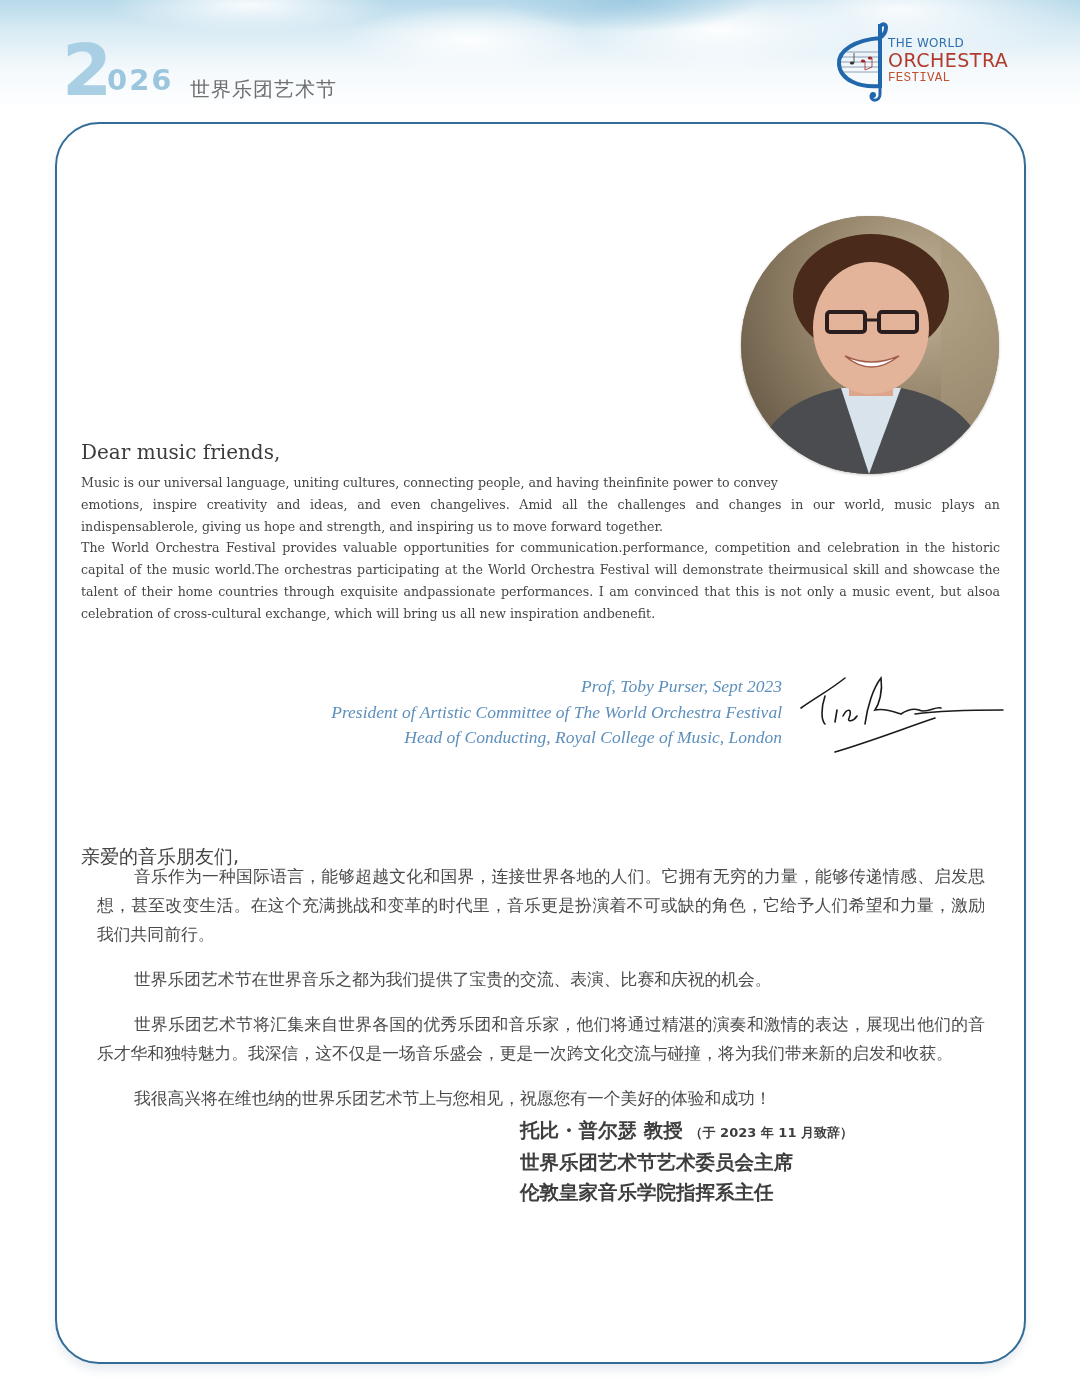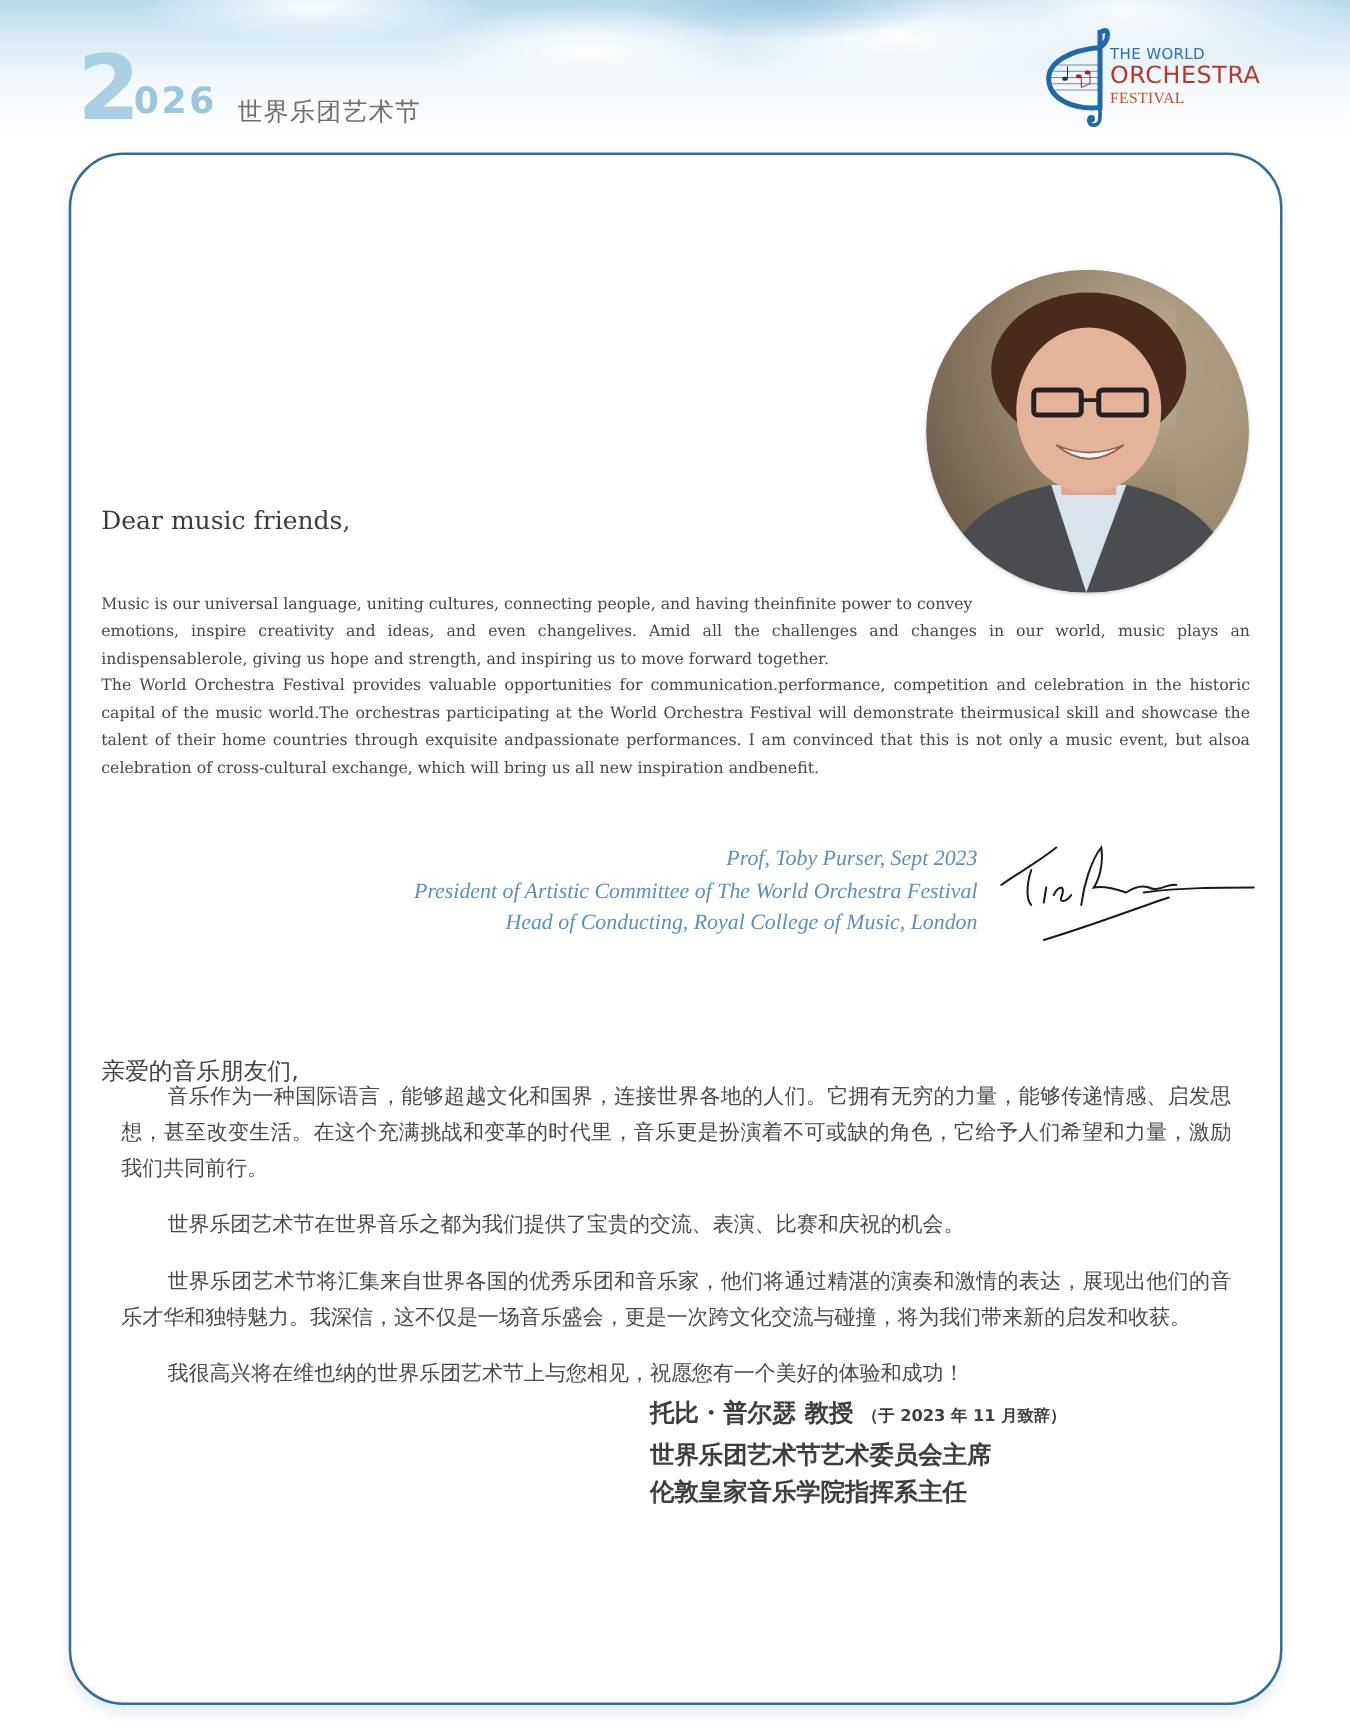--- a/index.html
+++ b/index.html
@@ -39,39 +39,39 @@
   }
   .brand .line2 {
     position: absolute; left: 128px; top: 36px;
     font-family: Liberation Mono, monospace; font-size: 20px; color: #6f6f6f; letter-spacing: 1px; white-space: nowrap;
   }
 
   .logo { position: absolute; left: 836px; top: 18px; width: 190px; height: 86px; }
   .logo svg { position: absolute; left: 0; top: 0; }
   .logo .l1 { position: absolute; left: 52px; top: 18px; font-family: "DejaVu Sans", sans-serif; font-size: 12px; color: #2f6fad; letter-spacing: 0.3px; }
   .logo .l2 { position: absolute; left: 52px; top: 31px; font-family: "DejaVu Sans", sans-serif; font-size: 19px; color: #b23a2c; letter-spacing: 0.5px; }
-  .logo .l3 { position: absolute; left: 52px; top: 53px; font-family: Liberation Serif, serif; font-size: 12.5px; color: #c0502e; letter-spacing: 0.3px; }
+  .logo .l3 { position: absolute; left: 52px; top: 53px; font-family: Liberation Mono, monospace; font-size: 12.5px; color: #c0502e; letter-spacing: 0.3px; }
 
   
   .card {
     position: absolute; left: 55px; top: 122px; width: 971px; height: 1242px;
     border: 2px solid #336c97; border-radius: 44px;
     background: #ffffff;
     box-shadow: 0 6px 10px rgba(120,150,180,0.18);
   }
 
   .portrait {
     position: absolute; left: 741px; top: 216px; width: 258px; height: 258px;
     border-radius: 50%; overflow: hidden;
     background: radial-gradient(circle at 70% 35%, #b9a88d, #8d7d65 60%, #6e604c);
     box-shadow: 0 1px 3px rgba(0,0,0,0.25);
   }
 
   .salutation {
-    position: absolute; left: 81px; top: 404px;
+    position: absolute; left: 81px; top: 440px;
     font-size: 20px; color: #3c3c3c;
   }
   .body-en {
     position: absolute; left: 81px; top: 472px; width: 919px;
     font-size: 12.6px; line-height: 21.8px; color: #464646; text-align: justify;
   }
   .body-en p { margin: 0; }
   .body-en p.first { width: 705px; text-align: left; }
 
   .sig-en {

